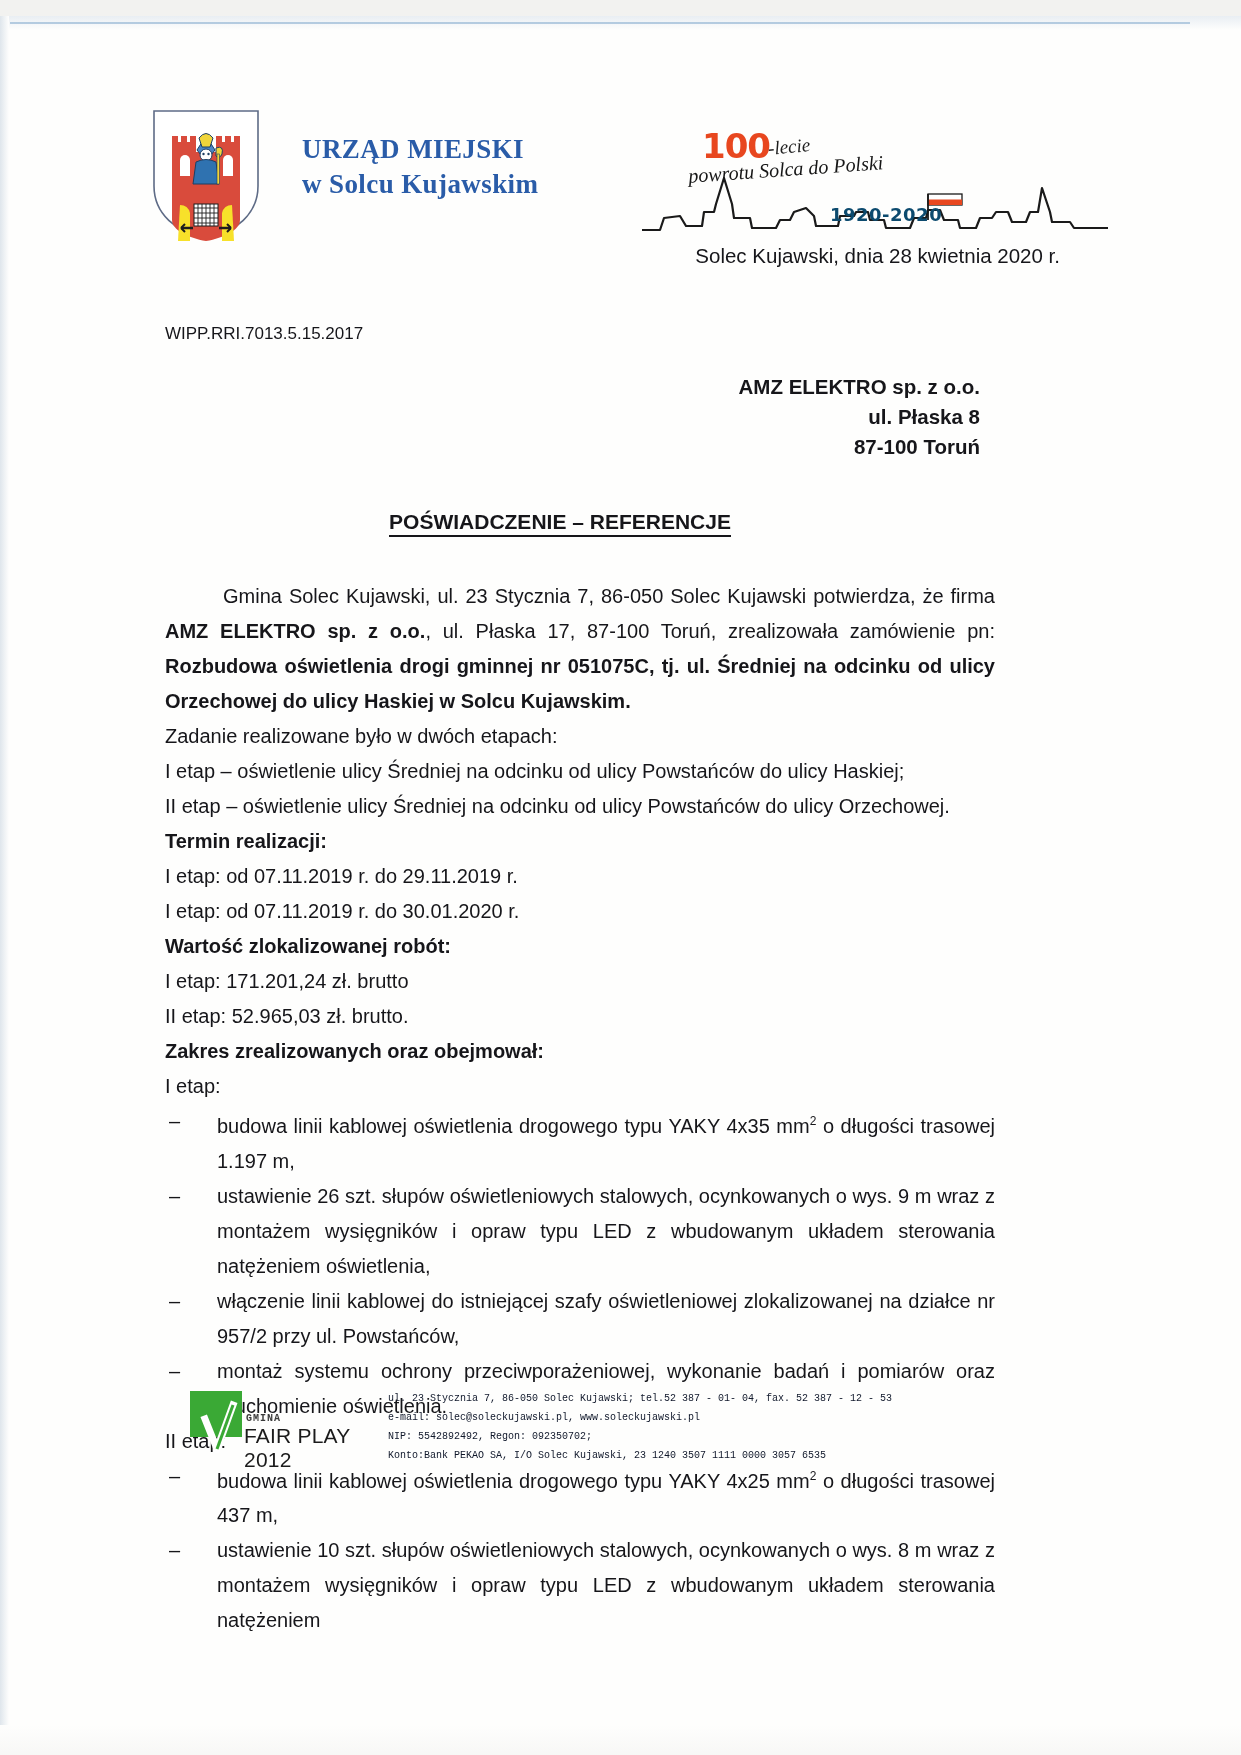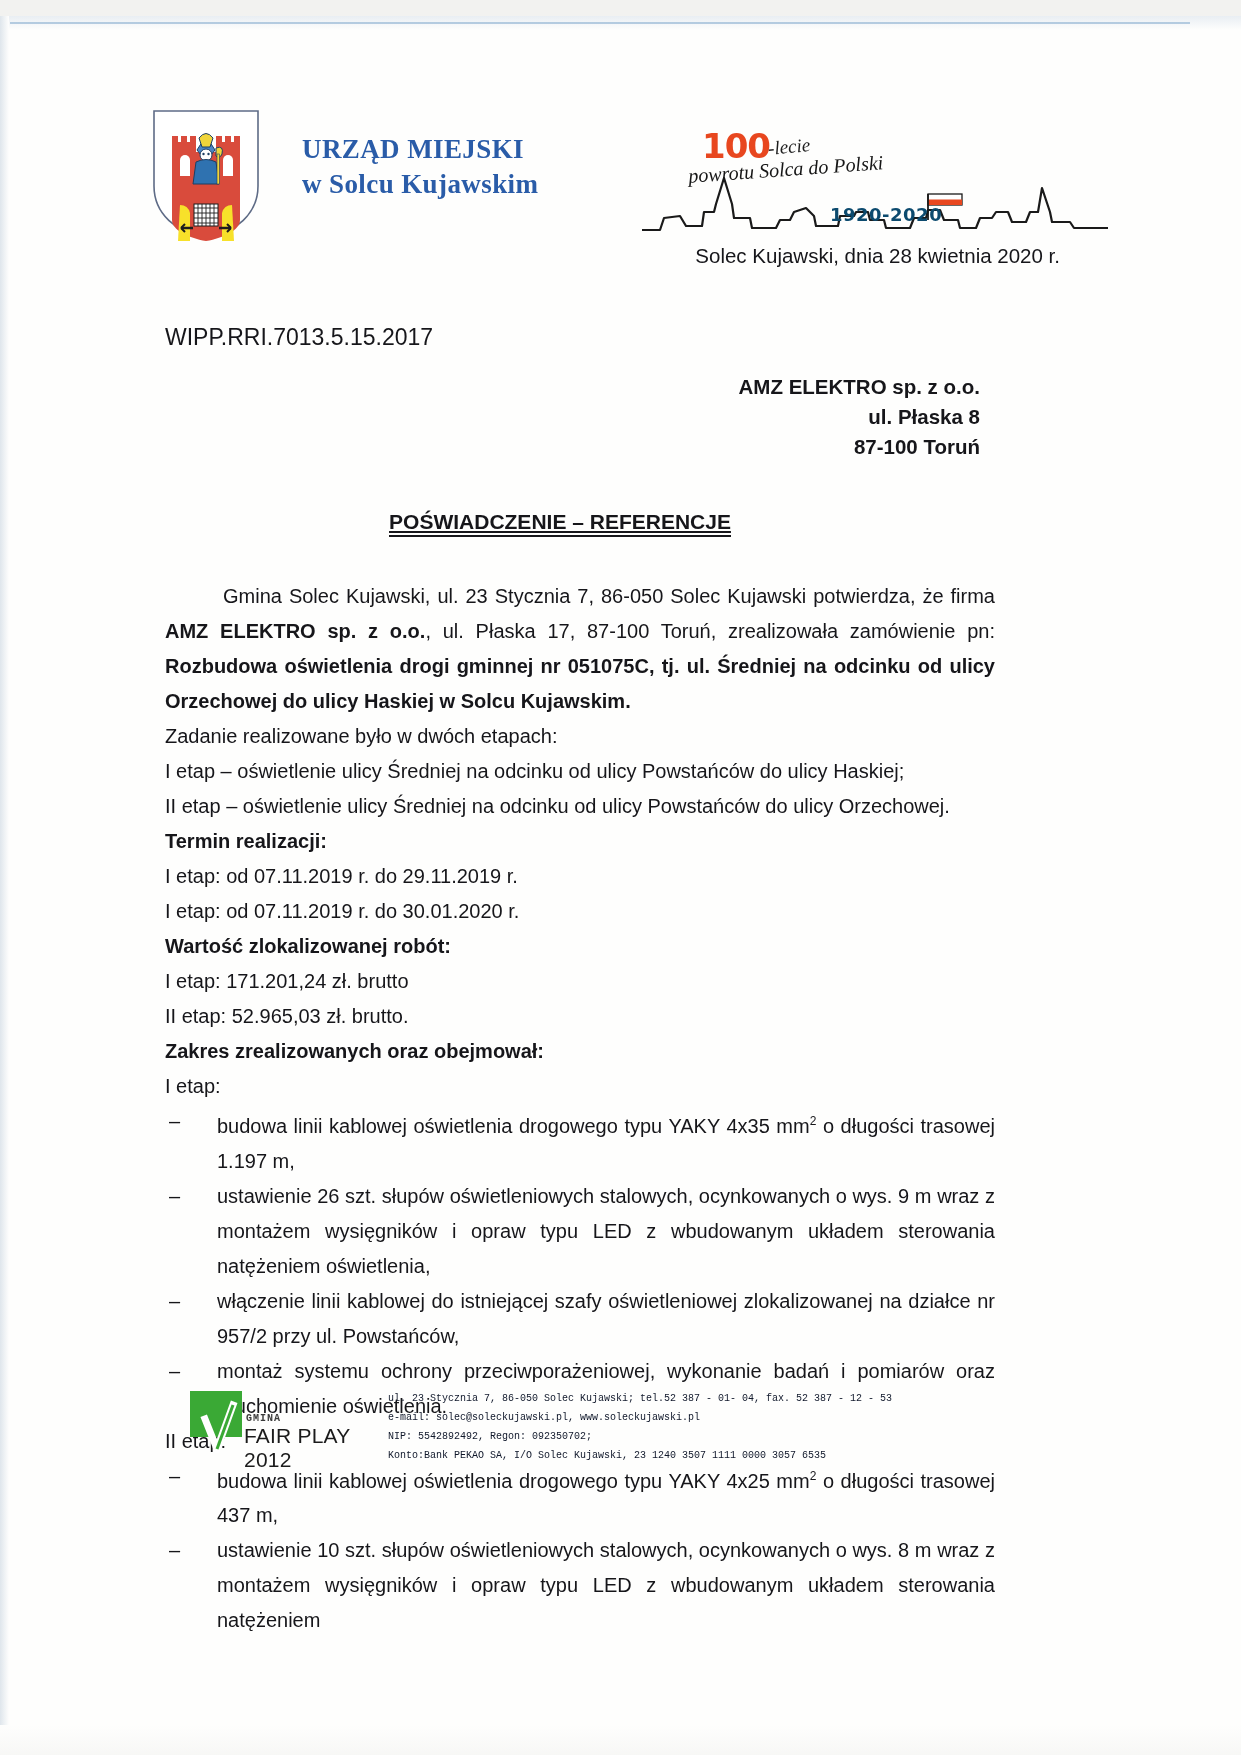--- a/index.html
+++ b/index.html
@@ -118,21 +118,21 @@
   .date-line {
     position: absolute;
     left: 0; top: 228px;
     width: 1060px;
     text-align: right;
     font-size: 20.5px;
   }
   .ref-no {
     position: absolute;
     left: 165px; top: 308px;
-    font-size: 23px;
+    font-size: 17px;
   }
   .addressee {
     position: absolute;
     left: 0; top: 356px;
     width: 980px;
     text-align: right;
     font-weight: bold;
     font-size: 20.5px;
     line-height: 30px;
   }
@@ -142,21 +142,20 @@
     position: absolute;
     left: 0; top: 494px;
     width: 1120px;
     text-align: center;
     font-size: 21px;
     font-weight: bold;
   }
   .doc-title span {
     border-bottom: 2px solid #16161a;
     padding-bottom: 2px;
-    text-decoration: underline;
   }
 
   
   .body-block {
     position: absolute;
     left: 165px; top: 563px;
     width: 830px;
     font-size: 20px;
     line-height: 35px;
   }

